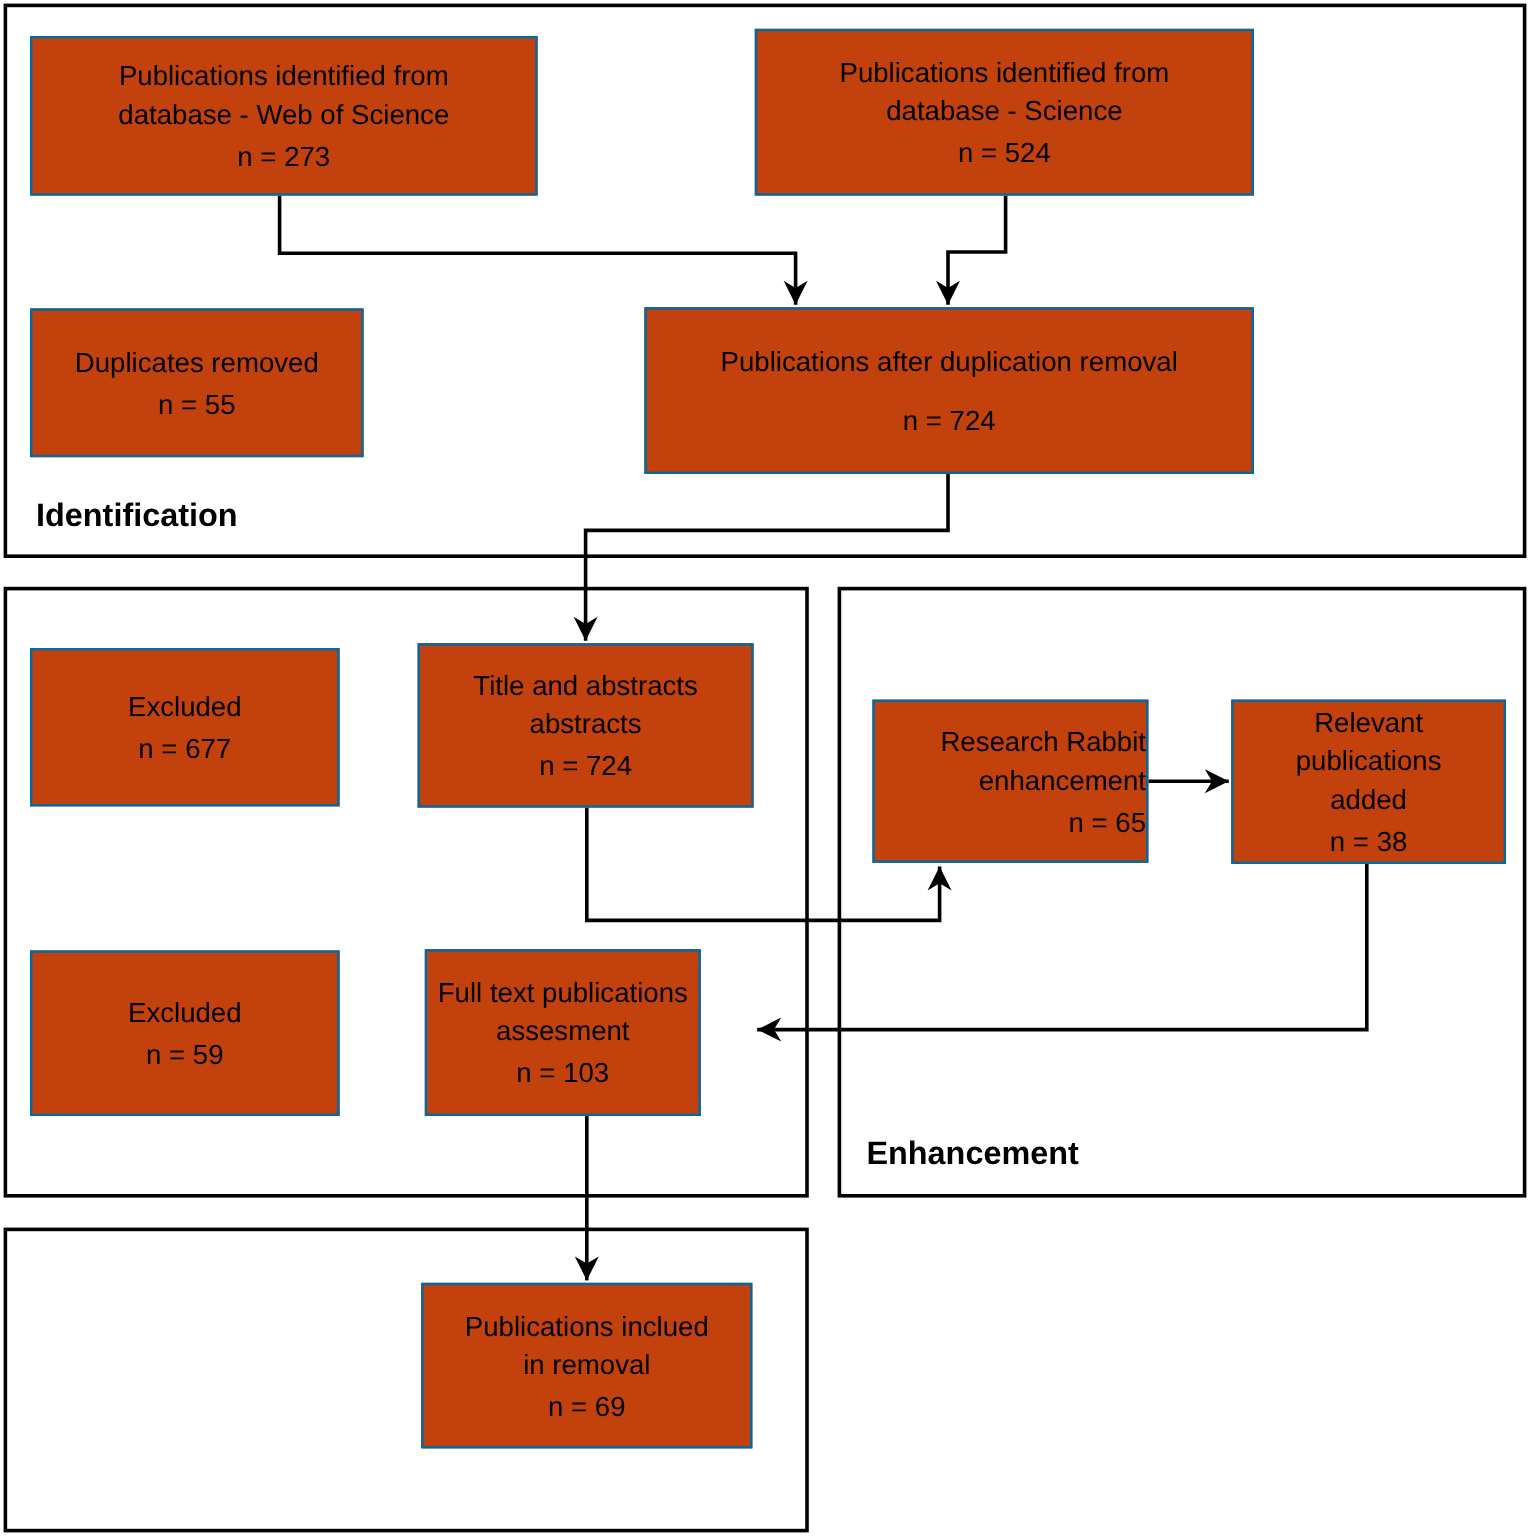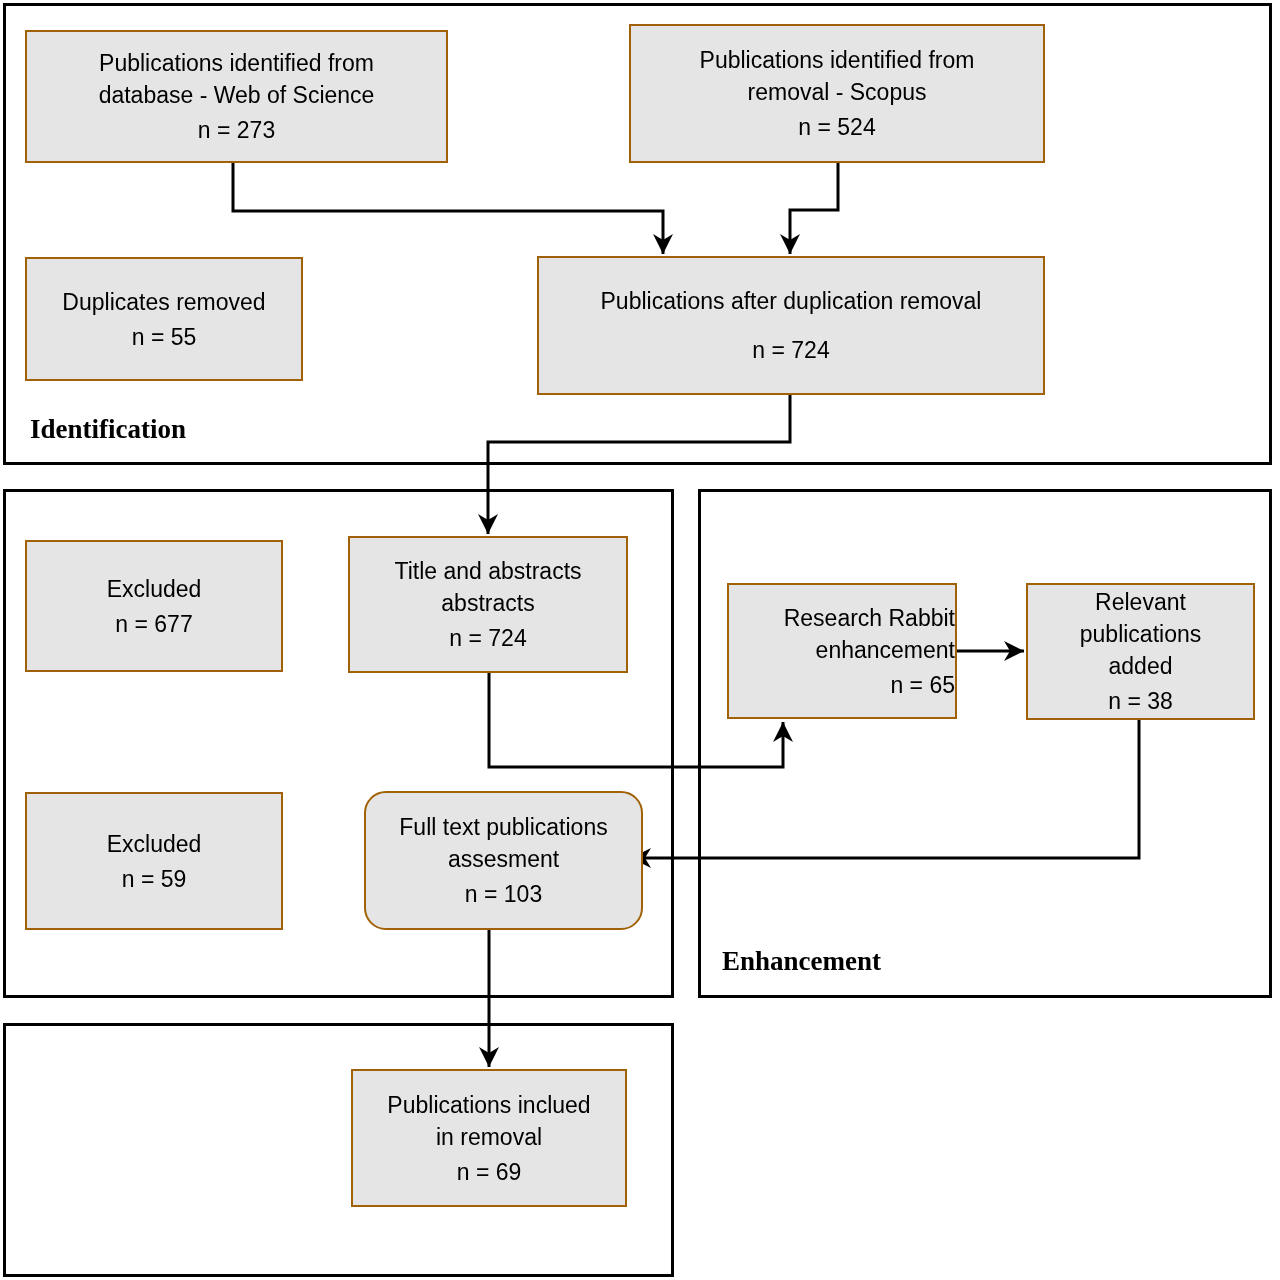--- a/index.html
+++ b/index.html
@@ -16,26 +16,25 @@
     border:3px solid #000000;
     background:transparent;
     box-sizing:border-box;
   }
   .section-label{
     position:absolute;
     font-size:27px;
     font-weight:700;
     color:#000000;
     white-space:nowrap;
-    font-family:Liberation Serif, serif;
   }
   .node{
     position:absolute;
-    border:2px solid #a16207;
-    background:#e5e5e5;
+    border:2px solid #0369a1;
+    background:#c2410c;
     box-sizing:border-box;
     display:flex;
     flex-direction:column;
     justify-content:center;
     align-items:center;
     text-align:center;
   }
   .line{
     display:block;
     font-size:23px;
@@ -85,21 +84,21 @@
   </svg>
 
   <div class="node" style="left:25px;top:30px;width:423px;height:133px;">
     <span class="line">Publications identified from</span>
     <span class="line">database - Web of Science</span>
     <span class="line count">n = 273</span>
   </div>
 
   <div class="node" style="left:629px;top:24px;width:416px;height:139px;">
     <span class="line">Publications identified from</span>
-    <span class="line">removal - Scopus</span>
+    <span class="line">database - Science</span>
     <span class="line count">n = 524</span>
   </div>
 
   <div class="node" style="left:25px;top:257px;width:278px;height:124px;">
     <span class="line">Duplicates removed</span>
     <span class="line count">n = 55</span>
   </div>
 
   <div class="node" style="left:537px;top:256px;width:508px;height:139px;gap:14px;">
     <span class="line">Publications after duplication removal</span>
@@ -115,21 +114,21 @@
     <span class="line">Title and abstracts</span>
     <span class="line">abstracts</span>
     <span class="line count">n = 724</span>
   </div>
 
   <div class="node" style="left:25px;top:792px;width:258px;height:138px;">
     <span class="line">Excluded</span>
     <span class="line count">n = 59</span>
   </div>
 
-  <div class="node" style="left:364px;top:791px;width:279px;height:139px;border-radius:22px;">
+  <div class="node" style="left:354px;top:791px;width:230px;height:139px;">
     <span class="line">Full text publications</span>
     <span class="line">assesment</span>
     <span class="line count">n = 103</span>
   </div>
 
   <div class="node" style="left:727px;top:583px;width:230px;height:136px;align-items:flex-end;">
     <span class="line">Research Rabbit</span>
     <span class="line">enhancement</span>
     <span class="line count">n = 65</span>
   </div>

